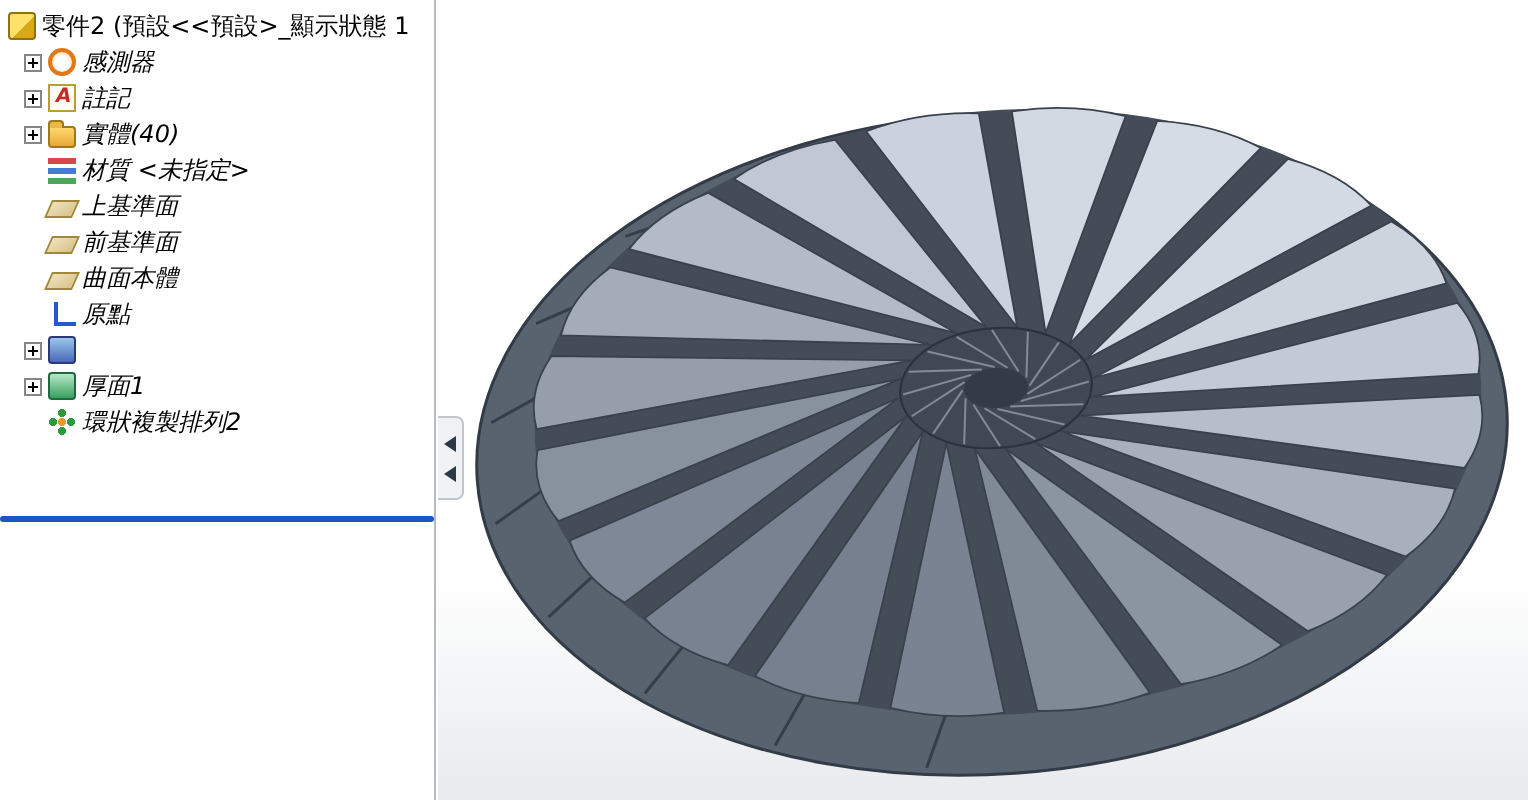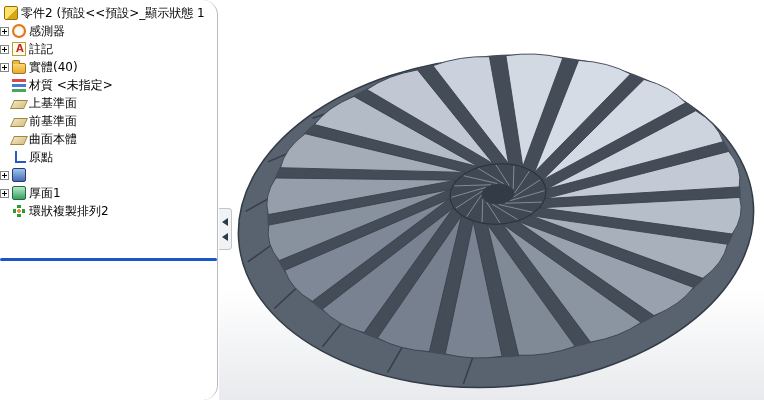--- a/index.html
+++ b/index.html
@@ -5,25 +5,25 @@
   html,body{margin:0;padding:0;}
   body{
     width:764px;height:400px;position:relative;overflow:hidden;
     font-family:"DejaVu Sans","Liberation Sans",sans-serif;
     background:#ffffff;
   }
   
   .tree{
     position:absolute;left:0;top:0;width:218px;height:400px;
     background:#ffffff;border-right:1px solid #b7bbbf;
-    box-sizing:border-box;padding-top:4px;border-radius:15px;
+    box-sizing:border-box;padding-top:4px;
   }
   .row{display:flex;align-items:center;height:18px;font-size:12px;color:#000;
        padding-left:4px;white-space:nowrap;overflow:hidden;cursor:default;}
-  .row.child{padding-left:0;}
+  .row.child{padding-left:12px;font-style:italic;}
   .lbl{line-height:18px;}
   .spacer{width:12px;height:9px;flex:none;}
   .plus{
     width:9px;height:9px;flex:none;margin-right:3px;box-sizing:border-box;
     border:1px solid #848688;
     background:
       linear-gradient(#000,#000) center/5px 1px no-repeat,
       linear-gradient(#000,#000) center/1px 5px no-repeat,
       #fff;
   }

